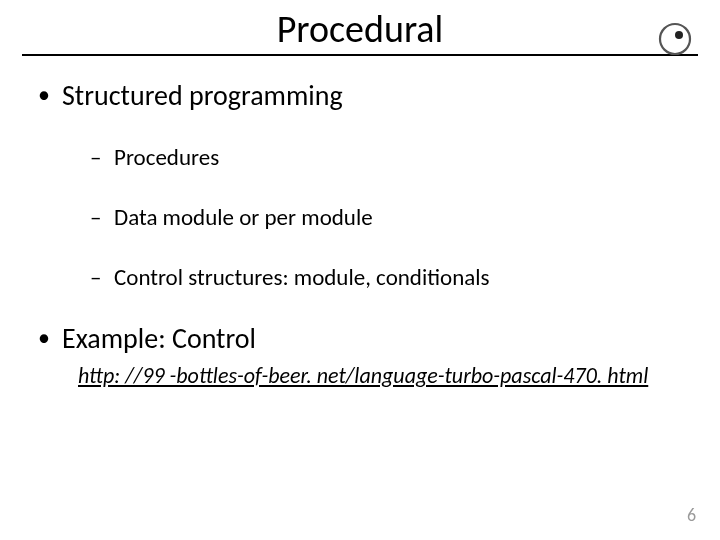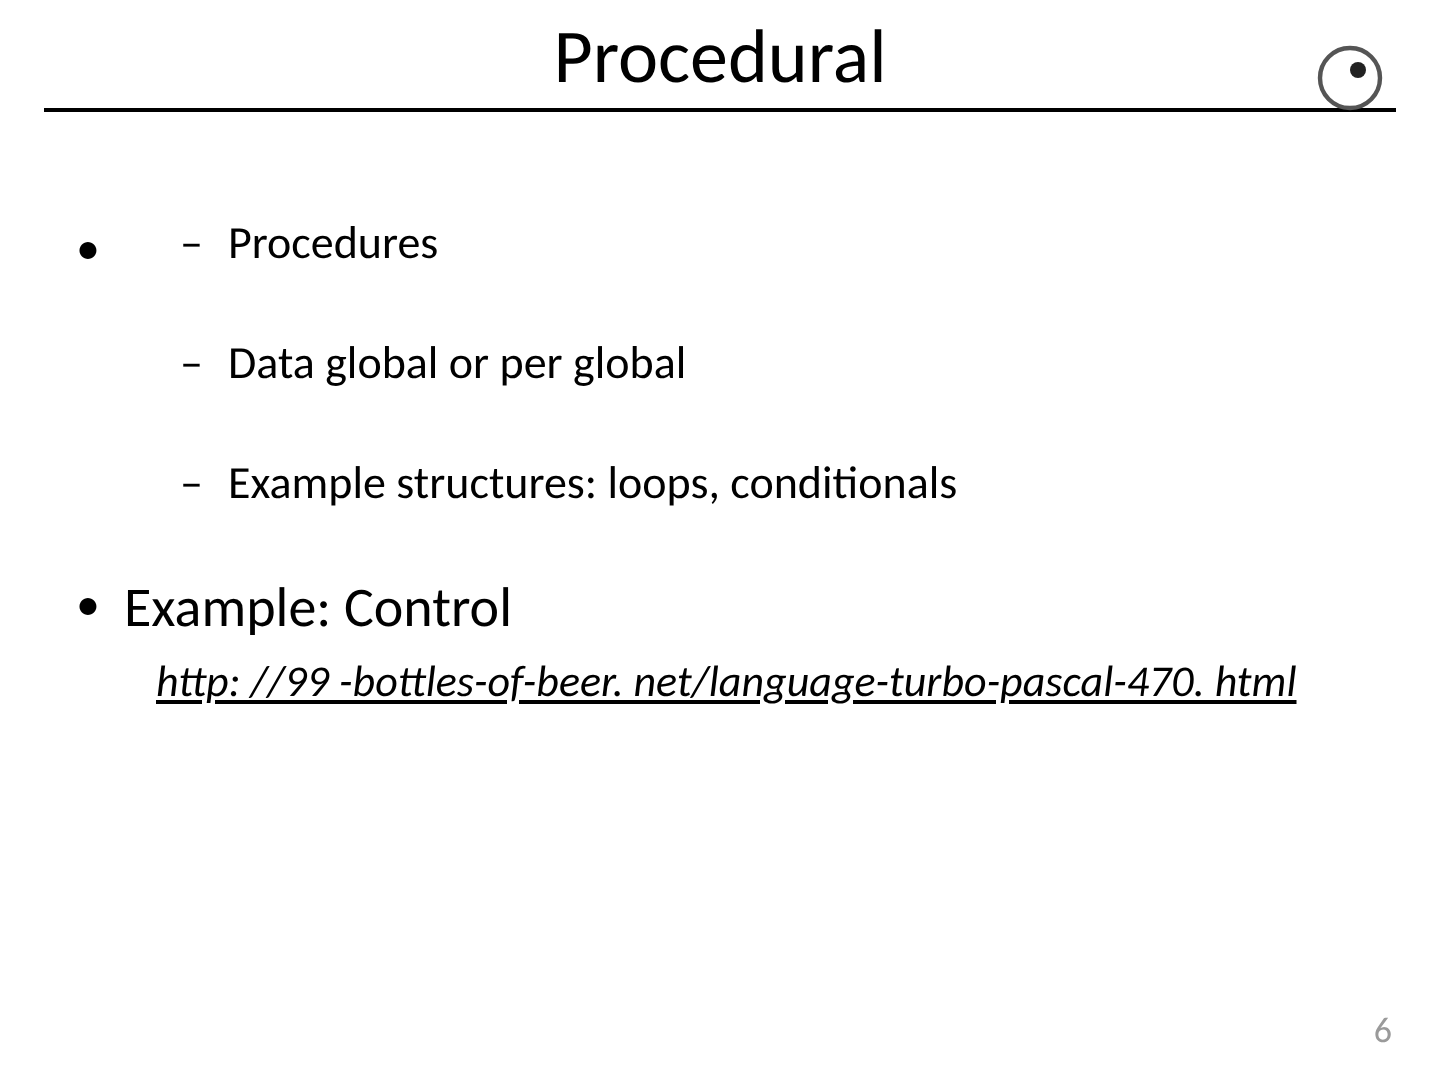--- a/index.html
+++ b/index.html
@@ -109,24 +109,25 @@
       <svg width="34" height="34" viewBox="0 0 34 34">
         <circle cx="17" cy="17" r="15" fill="none" stroke="#555" stroke-width="2.2"></circle>
         <circle cx="21" cy="13" r="4" fill="#222"></circle>
       </svg>
     </span>
   </div>
 
   <div class="body">
     <ul class="level1">
       <li>
+        <span>Structured programming</span>
         <ul class="level2">
           <li><span>Procedures</span></li>
-          <li><span>Data global or per global</span></li>
-          <li><span>Example structures: loops,  conditionals</span></li>
+          <li><span>Data module or per module</span></li>
+          <li><span>Control structures: module,  conditionals</span></li>
         </ul>
       </li>
       <li>
         <span>Example: Control</span>
       </li>
     </ul>
     <a class="link-line" href="#">http: //99 -bottles-of-beer. net/language-turbo-pascal-470. html</a>
   </div>
 
   <div class="pagenum">6</div>

